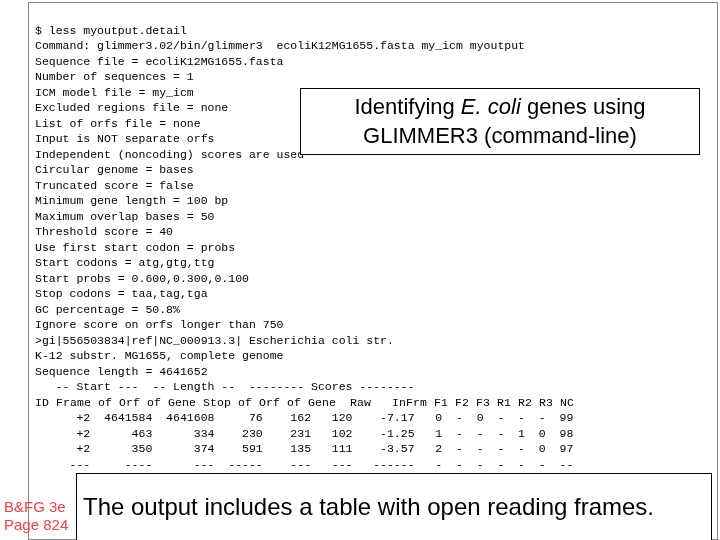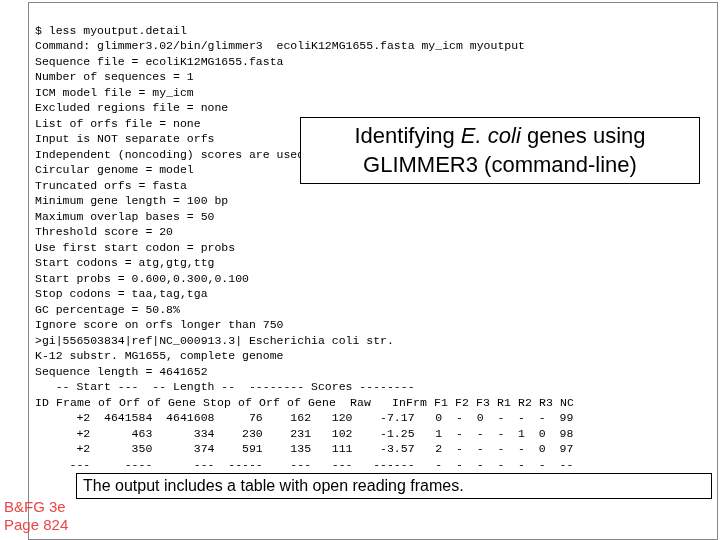--- a/index.html
+++ b/index.html
@@ -32,34 +32,33 @@
     top: 88px;
     left: 300px;
     width: 400px;
     background: #fff;
     border: 1px solid #000;
     font-family: Arial, sans-serif;
     font-size: 22px;
     text-align: center;
     padding: 4px 6px;
     line-height: 1.3;
-    margin-top: 29px;
   }
   .callout-1 em { font-style: italic; }
   .callout-2 {
     position: absolute;
     top: 473px;
     left: 76px;
     width: 636px;
     background: #fff;
     border: 1px solid #000;
     font-family: Arial, sans-serif;
-    font-size: 16px;
+    font-size: 24px;
     text-align: left;
-    padding: 3px 6px;
+    padding: 19px 6px;
   }
   .footer {
     position: absolute;
     left: 4px;
     bottom: 6px;
     font-family: Arial, sans-serif;
     font-size: 15px;
     color: #ef4444;
     line-height: 1.2;
   }
@@ -71,25 +70,25 @@
 <div class="terminal">
 <span class="prompt">$ </span><span>less myoutput.detail</span>
 <span>Command: glimmer3.02/bin/glimmer3  ecoliK12MG1655.fasta my_icm myoutput</span>
 <span>Sequence file = ecoliK12MG1655.fasta</span>
 <span>Number of sequences = 1</span>
 <span>ICM model file = my_icm</span>
 <span>Excluded regions file = none</span>
 <span>List of orfs file = none</span>
 <span>Input is NOT separate orfs</span>
 <span>Independent (noncoding) scores are used</span>
-<span>Circular genome = model</span>
-<span>Truncated orfs = fasta</span>
+<span>Circular genome = bases</span>
+<span>Truncated score = false</span>
 <span>Minimum gene length = 100 bp</span>
 <span>Maximum overlap bases = 50</span>
-<span>Threshold score = 20</span>
+<span>Threshold score = 40</span>
 <span>Use first start codon = probs</span>
 <span>Start codons = atg,gtg,ttg</span>
 <span>Start probs = 0.600,0.300,0.100</span>
 <span>Stop codons = taa,tag,tga</span>
 <span>GC percentage = 50.8%</span>
 <span>Ignore score on orfs longer than 750</span>
 <span>&gt;gi|556503834|ref|NC_000913.3| Escherichia coli str.</span>
 <span>K-12 substr. MG1655, complete genome</span>
 <span>Sequence length = 4641652</span>
 <span>   -- Start ---  -- Length --  -------- Scores --------</span>

